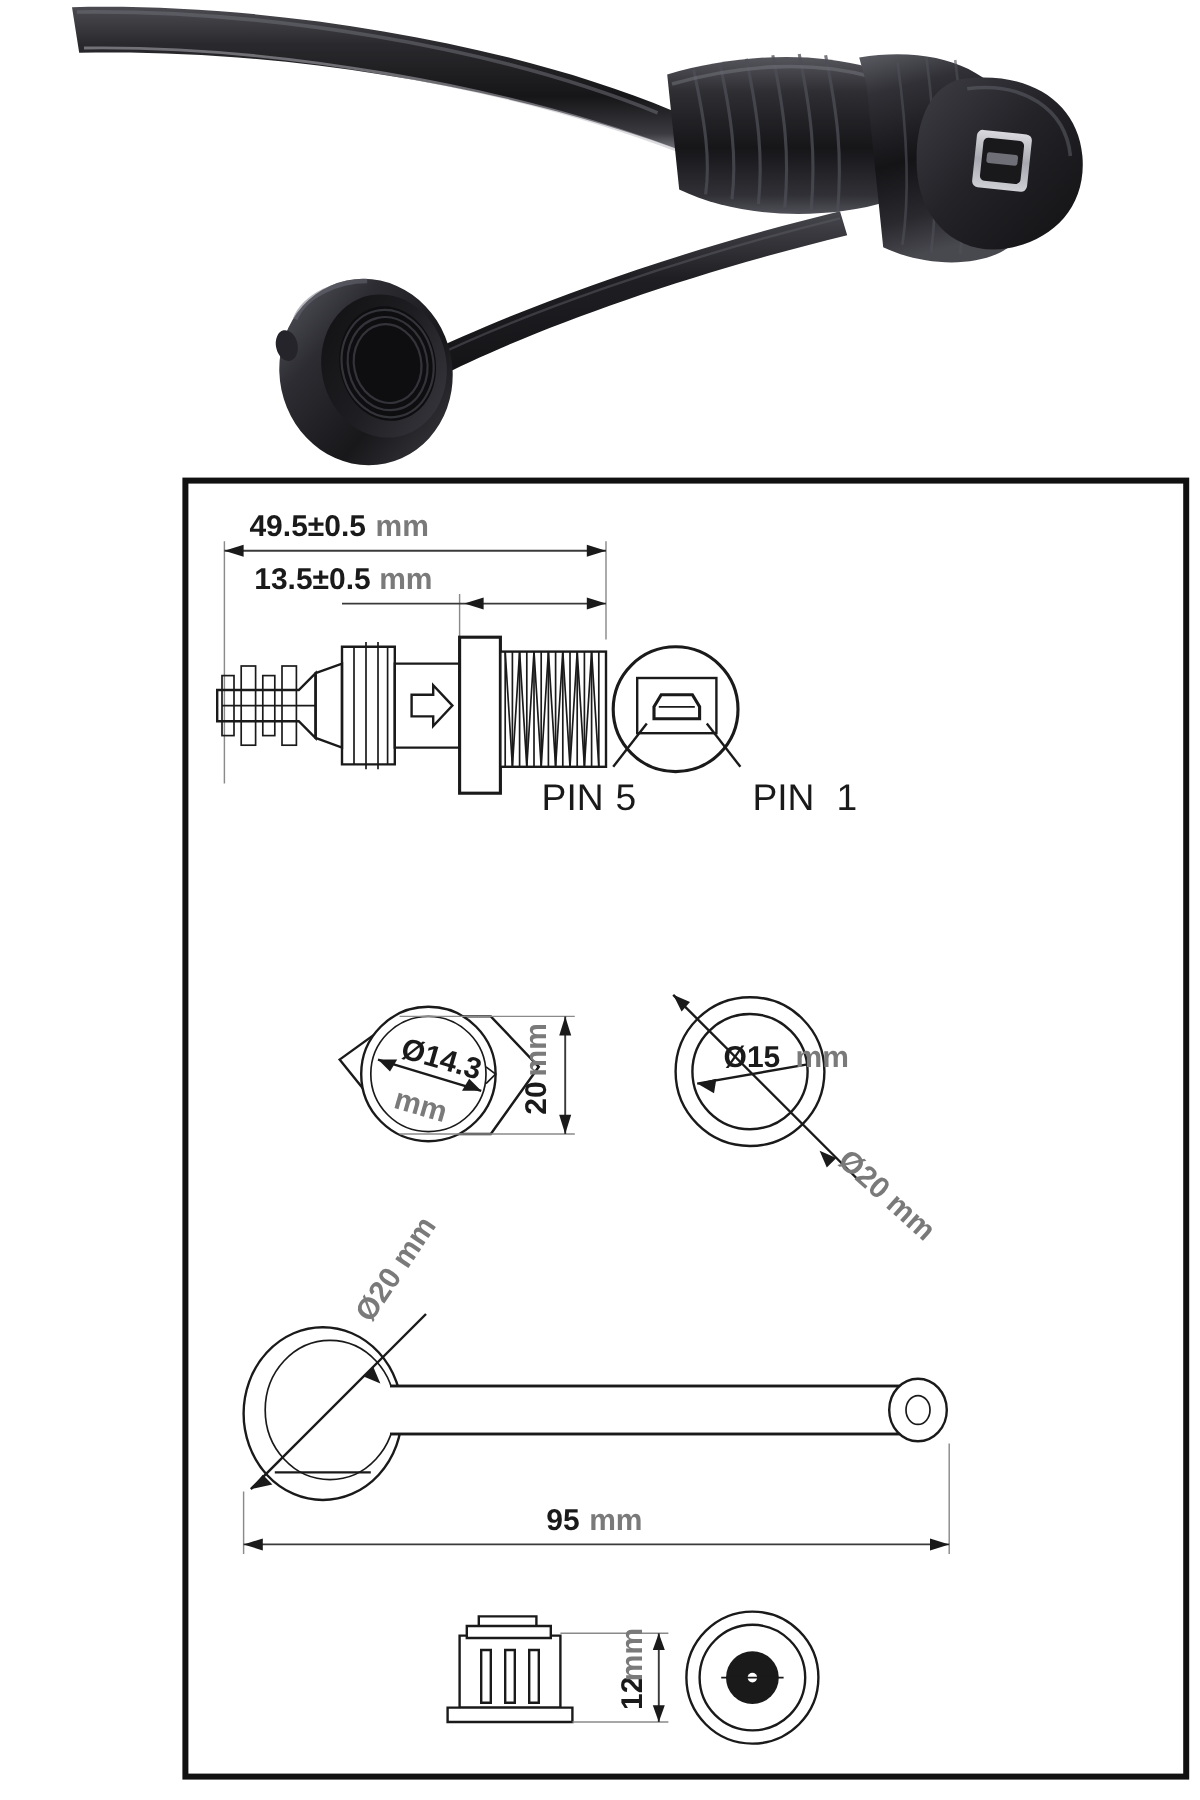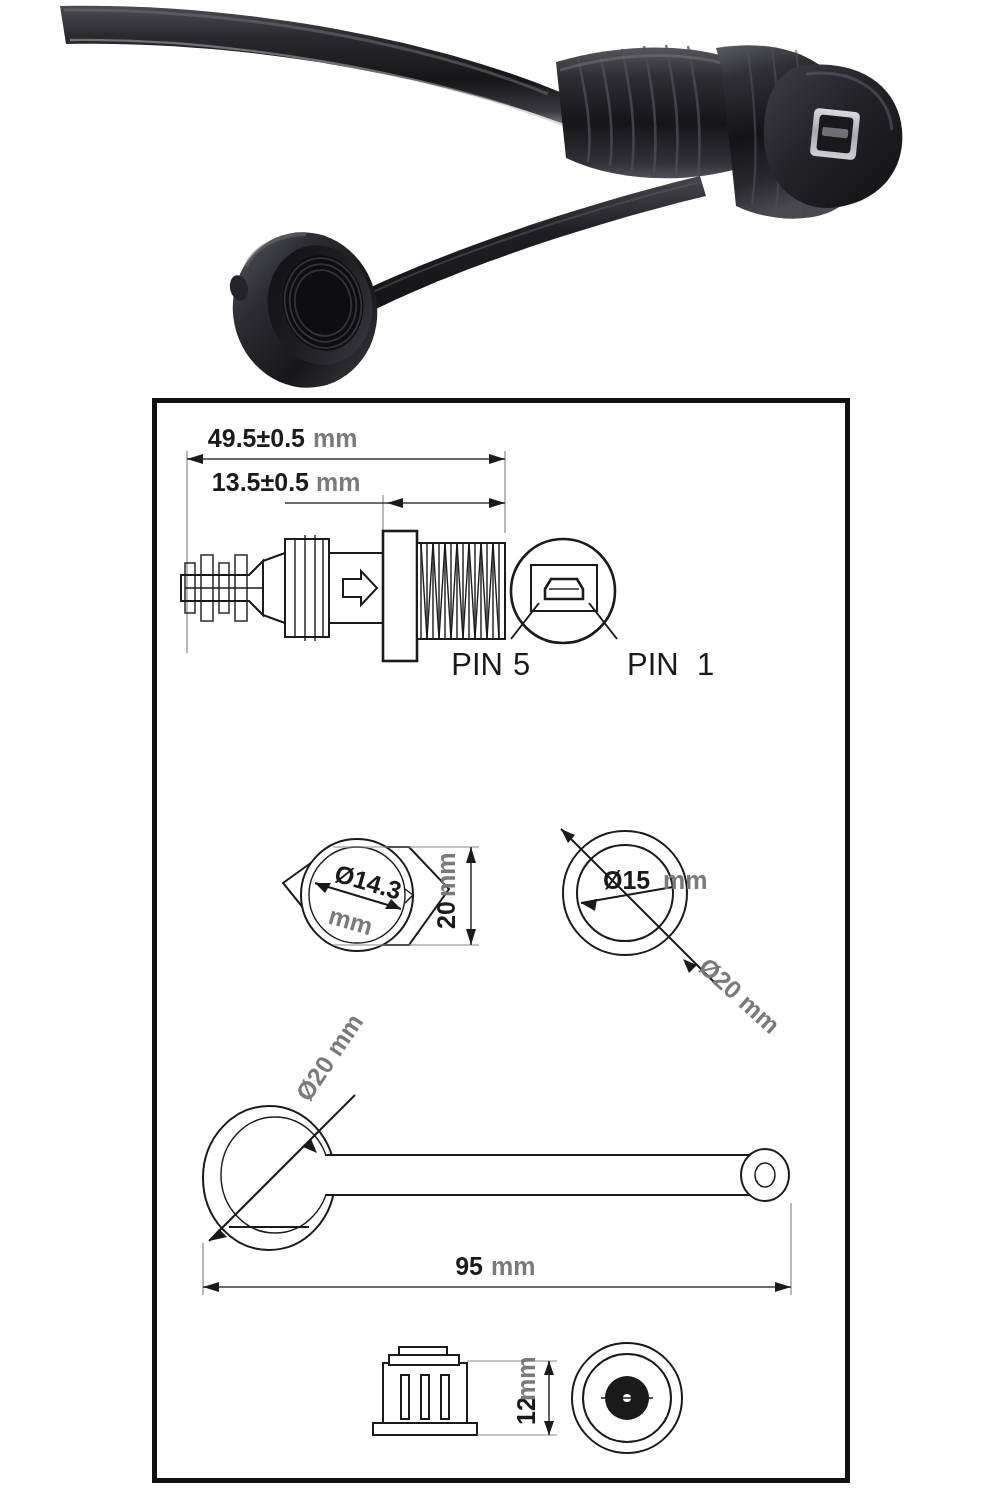--- a/index.html
+++ b/index.html
@@ -15,21 +15,21 @@
   #photo{
     position:absolute;left:0;top:0;width:1000px;height:398px;
     background:#ffffff;overflow:hidden;
   }
   #photo svg{position:absolute;left:0;top:0;}
 
   
   #drawing-panel{
     position:absolute;
     left:152px;top:398px;
-    width:698px;height:1085px;
+    width:839px;height:1085px;
     border:5px solid #111111;
     background:#ffffff;
     box-sizing:border-box;
     text-decoration:underline;
   }
   #drawing-panel svg{position:absolute;left:0;top:0;}
 
   .dimtext{
     font-family:"Liberation Sans", sans-serif;
     font-weight:bold;

